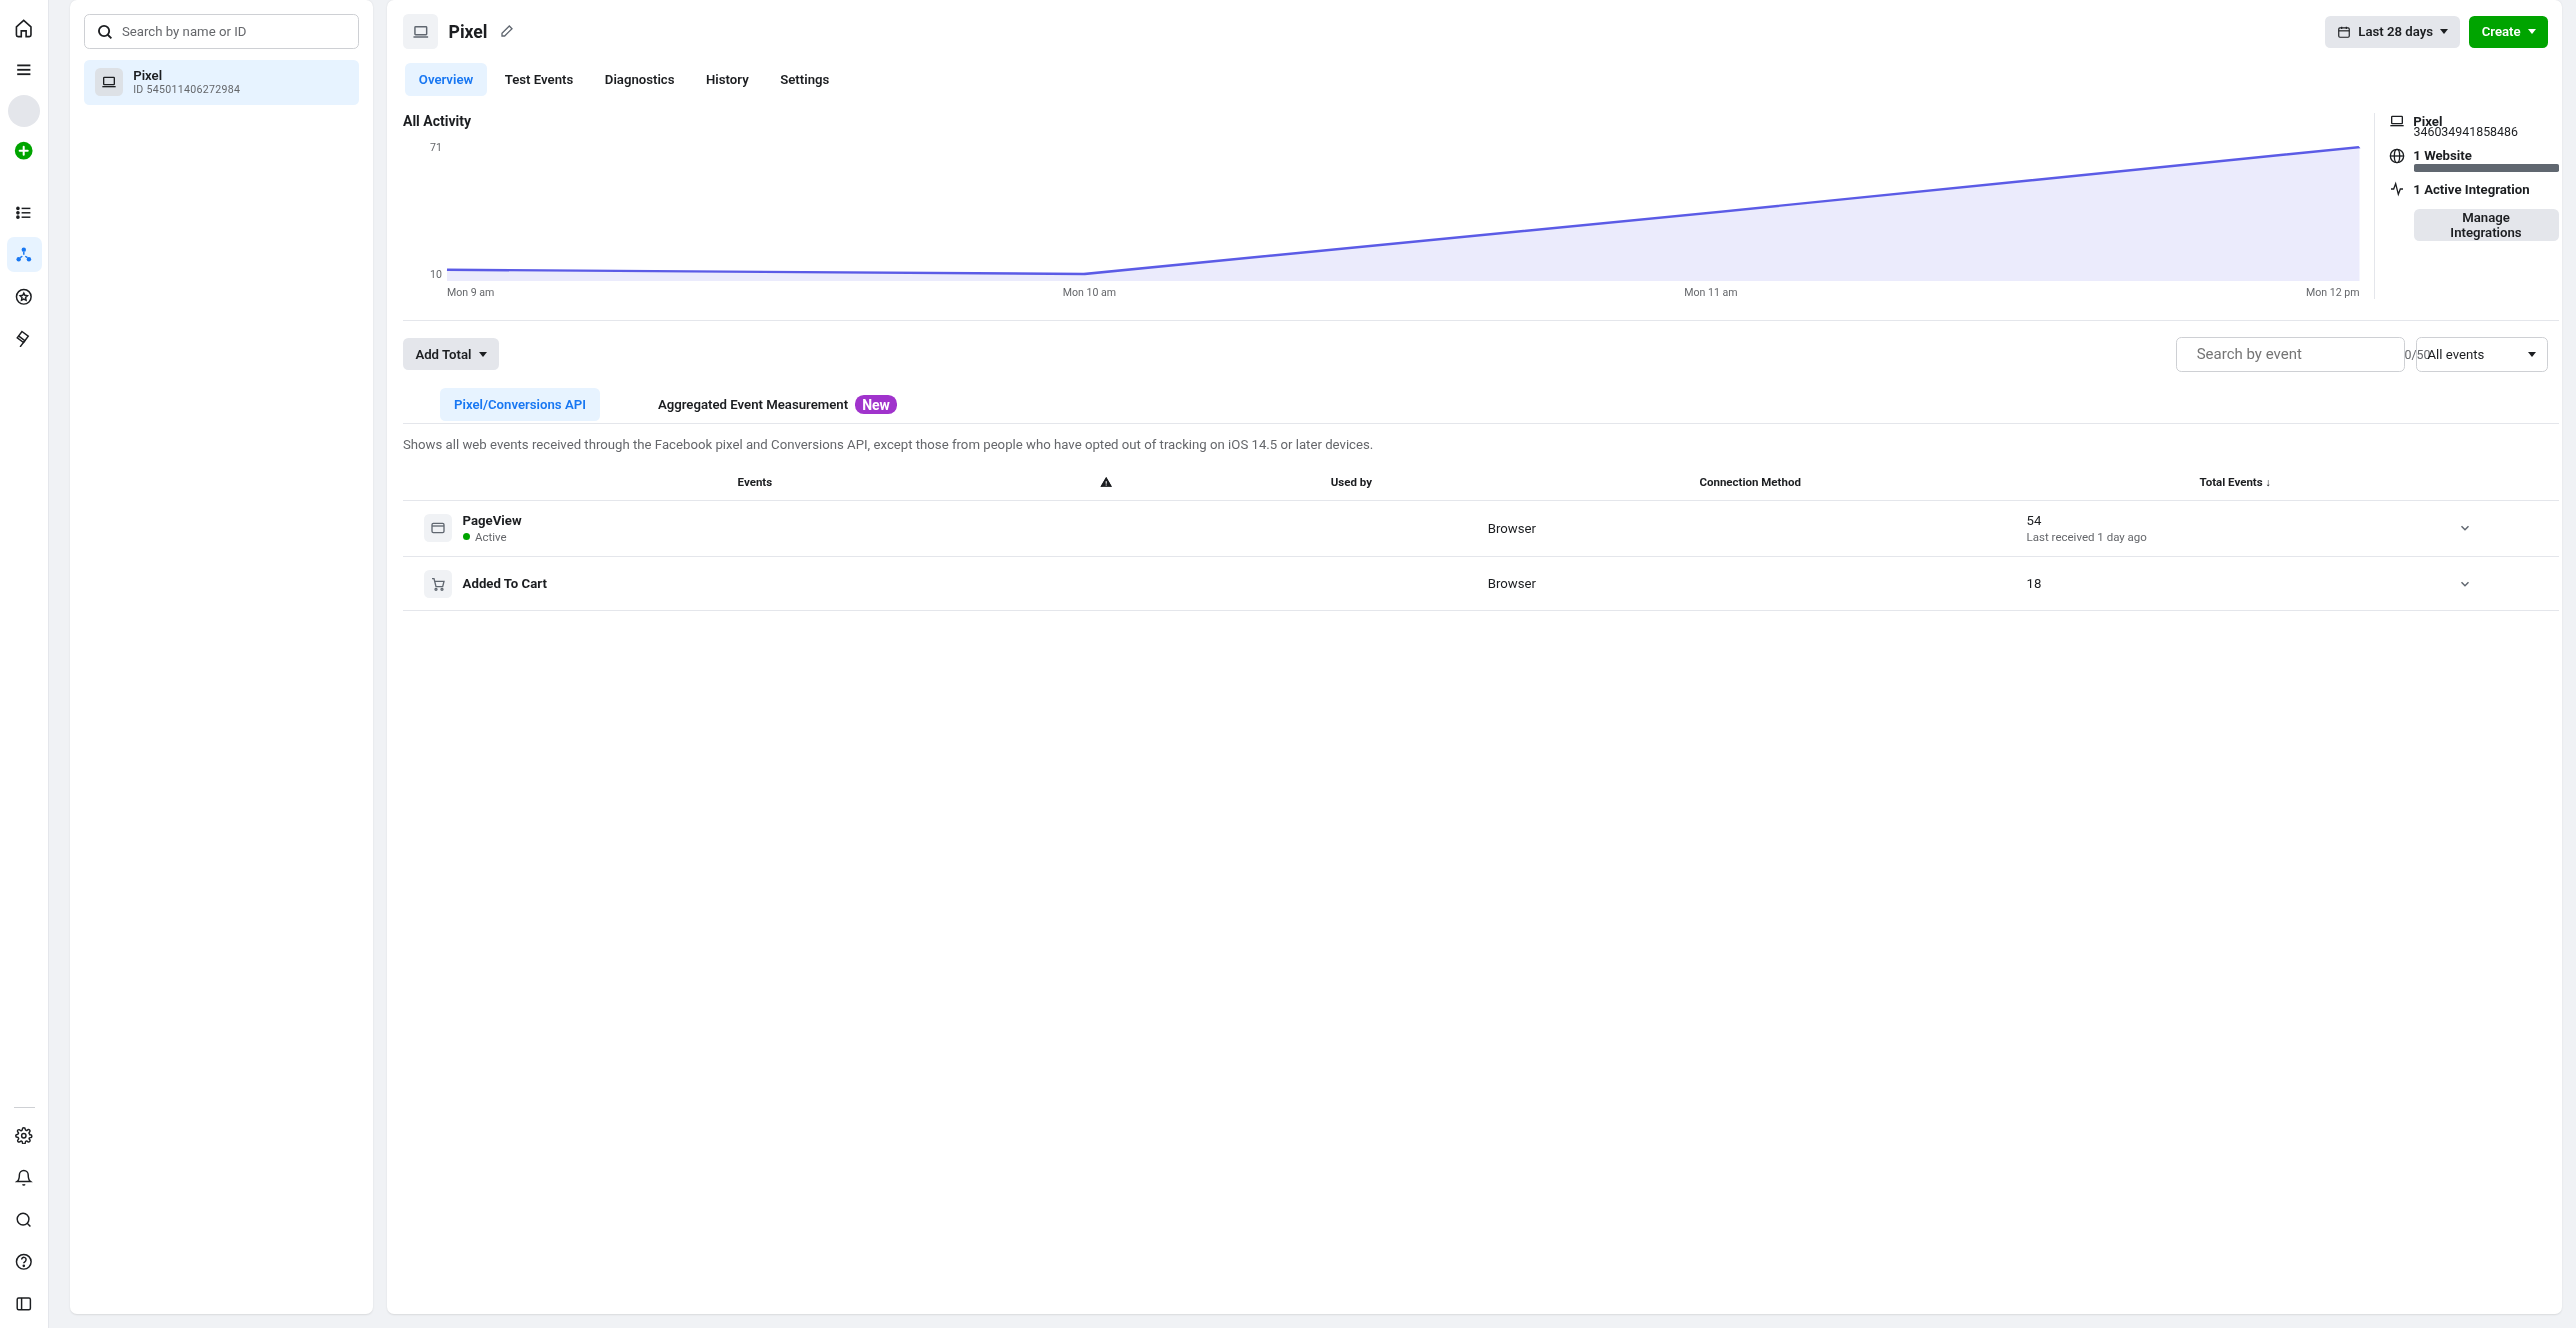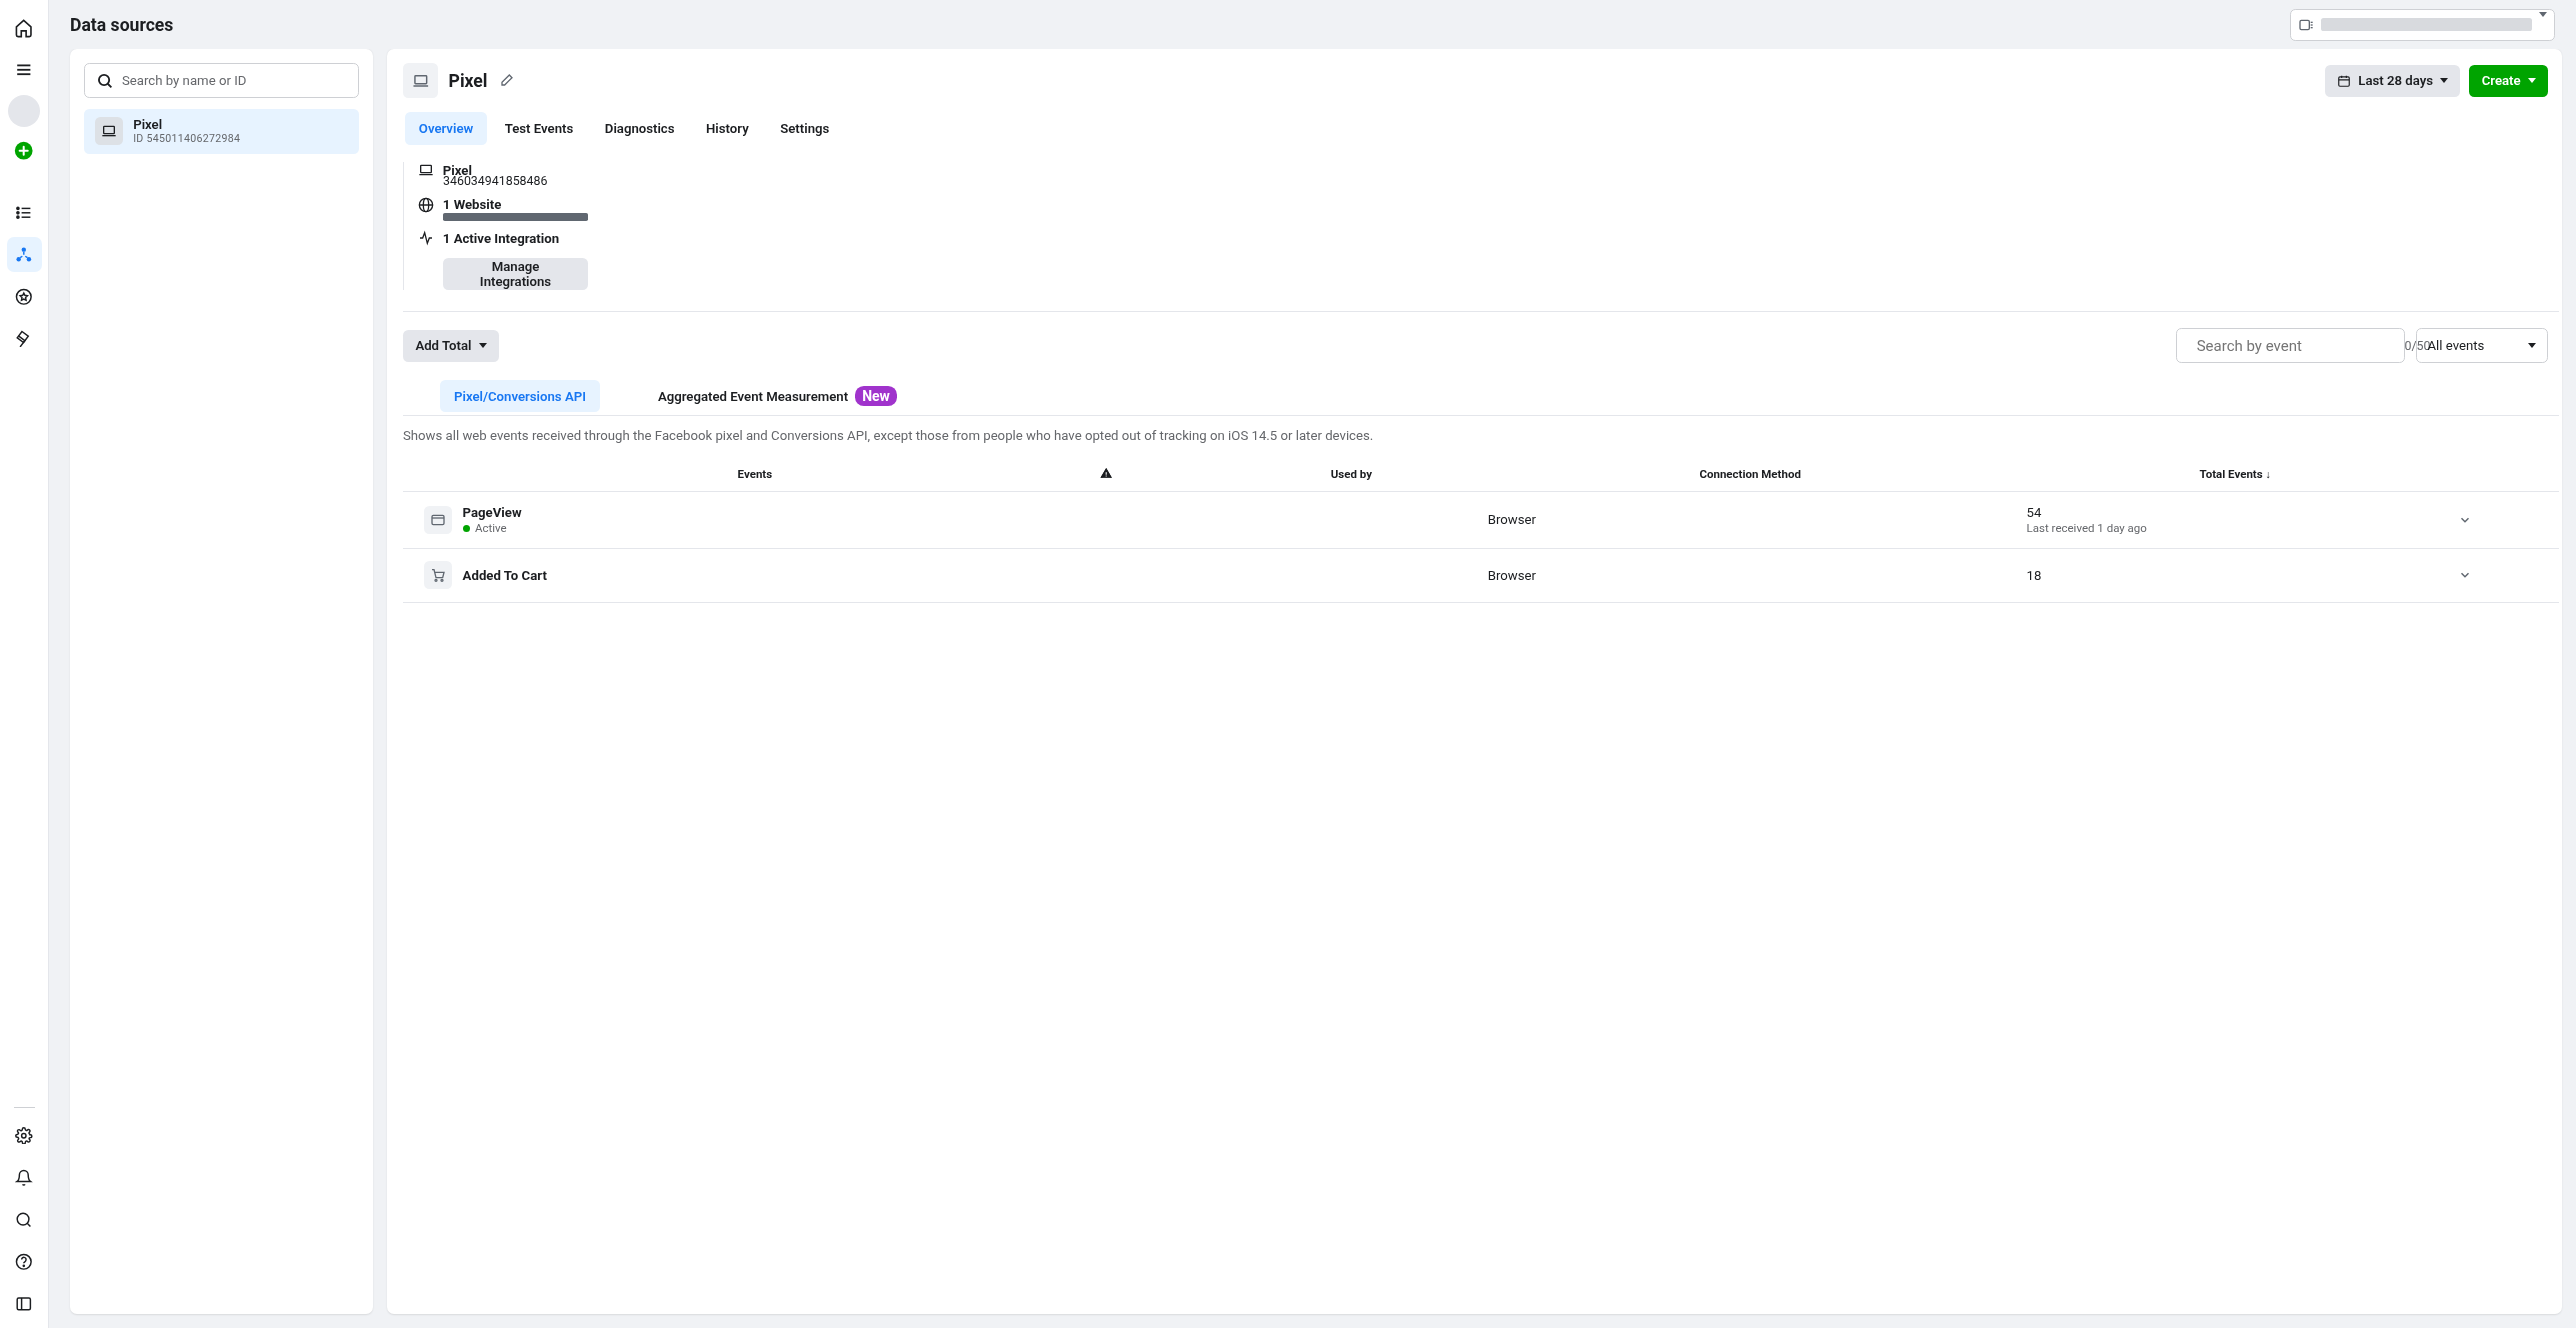--- a/index.html
+++ b/index.html
@@ -195,35 +195,20 @@
     <div class="nav-item" style="margin-bottom:7px;">
       <svg width="17.6" height="17.6" viewBox="0 0 24 24" fill="none" stroke="currentColor" stroke-width="2">
           <rect x="3" y="4" width="18" height="16" rx="2"></rect>
           <line x1="9" y1="4" x2="9" y2="20"></line>
         </svg>
     </div>
   </nav>
 
   <div class="main">
 
-    <div class="topbar">
-      <div class="page-title">Data sources</div>
-      <div class="topbar-right">
-        <div class="account-picker">
-          <svg width="16" height="16" viewBox="0 0 24 24" fill="none" stroke="#606770" stroke-width="2">
-              <rect x="3" y="5" width="14" height="14" rx="2"></rect>
-              <line x1="19" y1="8" x2="22" y2="8"></line>
-              <line x1="19" y1="12" x2="22" y2="12"></line>
-              <line x1="19" y1="16" x2="22" y2="16"></line>
-            </svg>
-          <div class="redact"></div>
-          <span class="chev"><span class="caret-down"></span></span>
-        </div>
-      </div>
-    </div>
 
     <div class="body">
 
       <aside class="left-panel">
         <div class="search-box">
           <svg width="17.6" height="17.6" viewBox="0 0 24 24" fill="none" stroke="#1c1e21" stroke-width="2.5">
               <circle cx="11" cy="11" r="7"></circle>
               <line x1="21" y1="21" x2="16" y2="16"></line>
             </svg>
           <input type="text" placeholder="Search by name or ID" style="">
@@ -279,20 +264,37 @@
             <div class="tab">Test Events</div>
             <div class="tab">Diagnostics</div>
             <div class="tab">History</div>
             <div class="tab">Settings</div>
           </div>
         </div>
 
         <div class="scroll-area">
 
           <div class="content-row">
+            <div class="chart-col">
+              <div class="chart-title">All Activity</div>
+              <div class="chart-wrap">
+                <div class="y-tick" style="top:5%;">71</div>
+                <div class="y-tick" style="top:95%;">10</div>
+                <svg class="chart-svg" id="chart-svg" viewBox="0 0 700 150" preserveAspectRatio="none">
+                  <path id="area-path" fill="#5b5be6" fill-opacity="0.12" d="M0,138.0737704918033 L233.33333333333331,142.5 L466.66666666666663,76.10655737704919 L700,7.5 L700,150 L0,150 Z"></path>
+                  <path id="line-path" fill="none" stroke="#5b5be6" stroke-width="2.5" d="M0,138.0737704918033 L233.33333333333331,142.5 L466.66666666666663,76.10655737704919 L700,7.5"></path>
+                </svg>
+              </div>
+              <div class="x-ticks">
+                <span>Mon 9 am</span>
+                <span>Mon 10 am</span>
+                <span>Mon 11 am</span>
+                <span>Mon 12 pm</span>
+              </div>
+            </div>
             <div class="info-col">
               <div>
                 <div class="info-row">
                   <svg width="16" height="16" viewBox="0 0 24 24" fill="none" stroke="#1c1e21" stroke-width="2">
                       <rect x="4" y="5" width="16" height="11" rx="1"></rect>
                       <path d="M2 19h20"></path>
                     </svg>
                   <strong>Pixel</strong>
                 </div>
                 <div class="info-sub">346034941858486</div>

